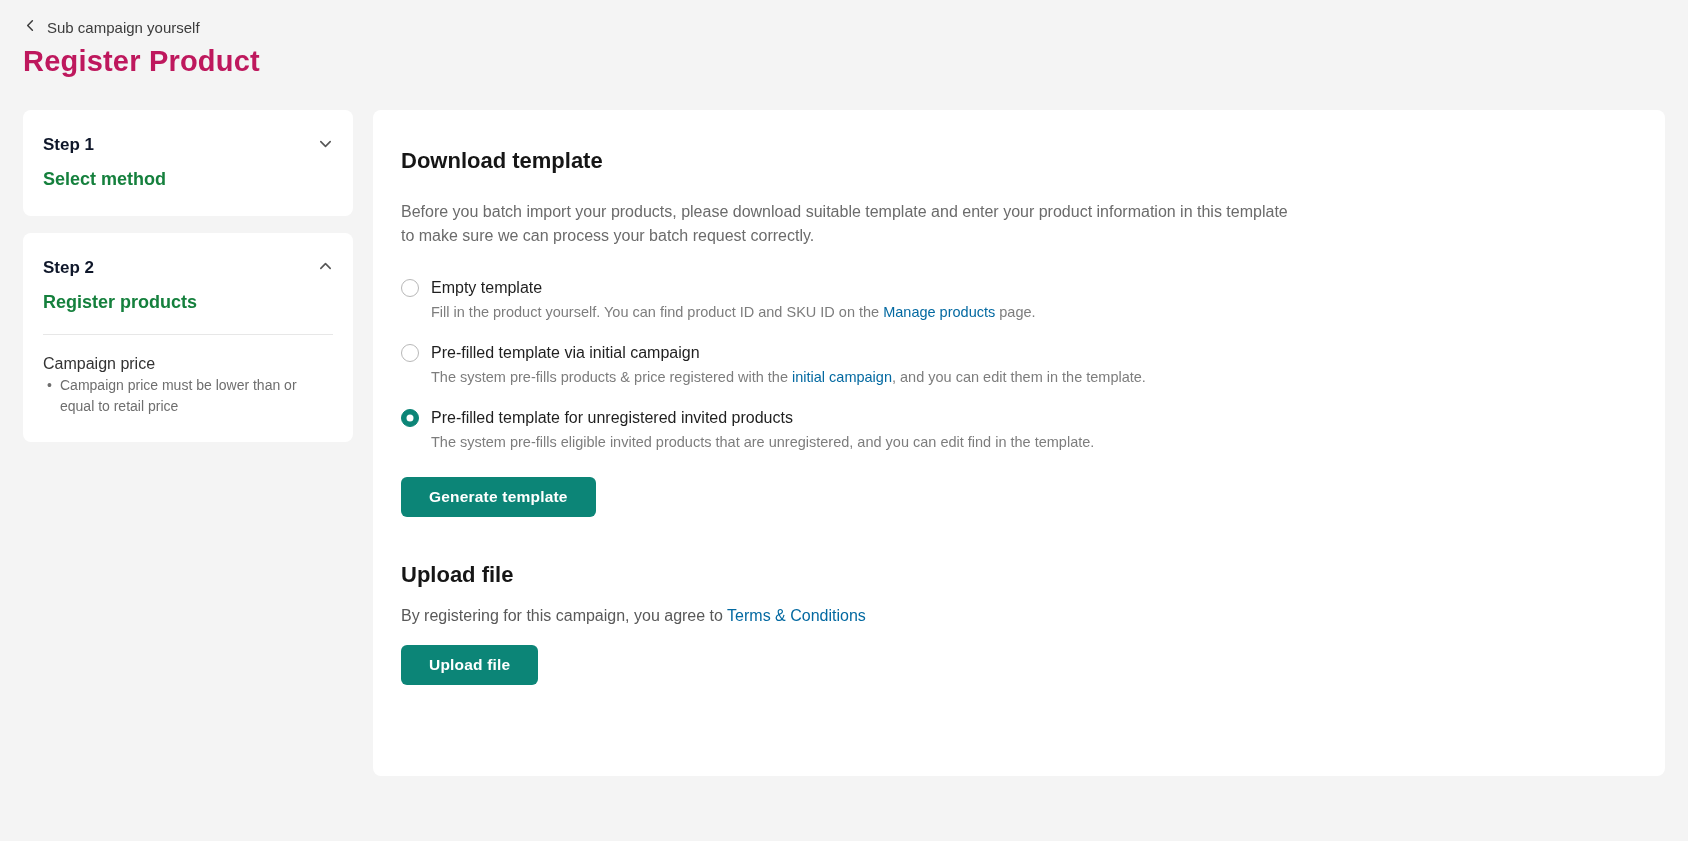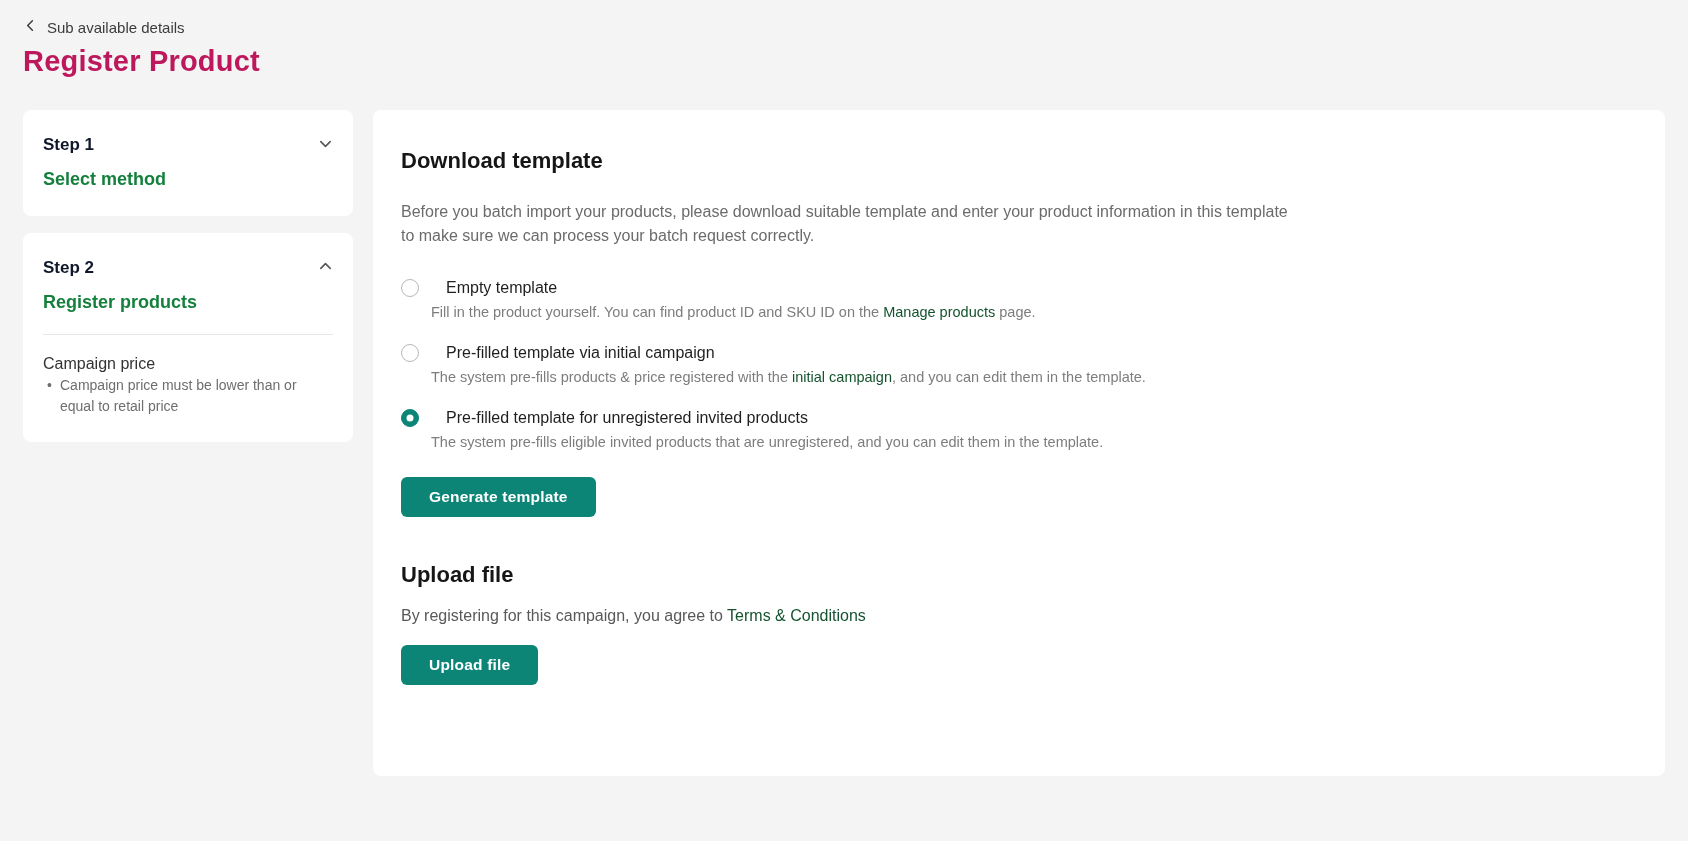--- a/index.html
+++ b/index.html
@@ -56,38 +56,38 @@
     min-height: 666px;
   }
   .panel h2 { font-size: 22px; font-weight: 700; line-height: 30px; color: #161616; }
   .panel-desc {
     margin-top: 24px; max-width: 900px;
     font-size: 16px; line-height: 24px; color: #6b6b6b;
   }
 
   .options { margin-top: 28px; }
   .option { margin-bottom: 18px; cursor: pointer; }
-  .option-row { display: flex; align-items: center; gap: 27px; height: 24px; }
+  .option-row { display: flex; align-items: center; gap: 12px; height: 24px; }
   .radio {
     width: 18px; height: 18px; flex: 0 0 18px;
     border: 1.5px solid #b8b8b8; border-radius: 50%;
     background: #ffffff; position: relative;
   }
   .radio.selected { border-color: #0C8577; background: #0C8577; }
   .radio.selected::after {
     content: ""; position: absolute; left: 50%; top: 50%;
     width: 7px; height: 7px; border-radius: 50%;
     background: #ffffff; transform: translate(-50%, -50%);
   }
   .option-label { font-size: 16px; color: #1f1f1f; line-height: 24px; }
   .option-desc {
     margin-left: 30px; margin-top: 2px;
     font-size: 14.5px; line-height: 21px; color: #7d7d7d;
   }
-  .link { color: #14532d; cursor: pointer; }
+  .link { color: #0369a1; cursor: pointer; }
 
   .btn {
     display: inline-flex; align-items: center; justify-content: center;
     height: 40px; padding: 0 28px;
     background: #0C8577; color: #ffffff;
     border: none; border-radius: 6px;
     font-family: "Liberation Sans", "DejaVu Sans", sans-serif;
     font-size: 15.5px; font-weight: 600; letter-spacing: 0.2px;
     cursor: pointer;
   }
@@ -101,21 +101,21 @@
 <body>
 
 <div class="page">
 
   <div class="back-row">
     <span>
       <svg width="15" height="15" viewBox="0 0 16 16">
         <path d="M10 3 L5 8 L10 13" fill="none" stroke="#3c3c3c" stroke-width="1.6" stroke-linecap="round" stroke-linejoin="round"></path>
       </svg>
     </span>
-    <span class="back-label">Sub available details</span>
+    <span class="back-label">Sub campaign yourself</span>
   </div>
   <div class="page-title">Register Product</div>
 
   <div class="content">
 
     <div class="sidebar">
 
       <div class="card">
         <div class="step-label">Step 1</div>
         <div class="step-title">Select method</div>
@@ -164,21 +164,21 @@
             <span class="option-label">Pre-filled template via initial campaign</span>
           </div>
           <div class="option-desc"><span>The system pre-fills products &amp; price registered with the </span><span class="link">initial campaign</span><span>, and you can edit them in the template.</span></div>
         </div>
 
         <div class="option">
           <div class="option-row">
             <span class="radio selected"></span>
             <span class="option-label">Pre-filled template for unregistered invited products</span>
           </div>
-          <div class="option-desc"><span>The system pre-fills eligible invited products that are unregistered, and you can edit them in the template.</span></div>
+          <div class="option-desc"><span>The system pre-fills eligible invited products that are unregistered, and you can edit find in the template.</span></div>
         </div>
 
 
       </div>
 
       <button class="btn btn-generate">Generate template</button>
 
       <div class="upload-section">
         <h2>Upload file</h2>
         <div class="agree-line"><span>By registering for this campaign, you agree to </span><span class="link">Terms &amp; Conditions</span></div>

